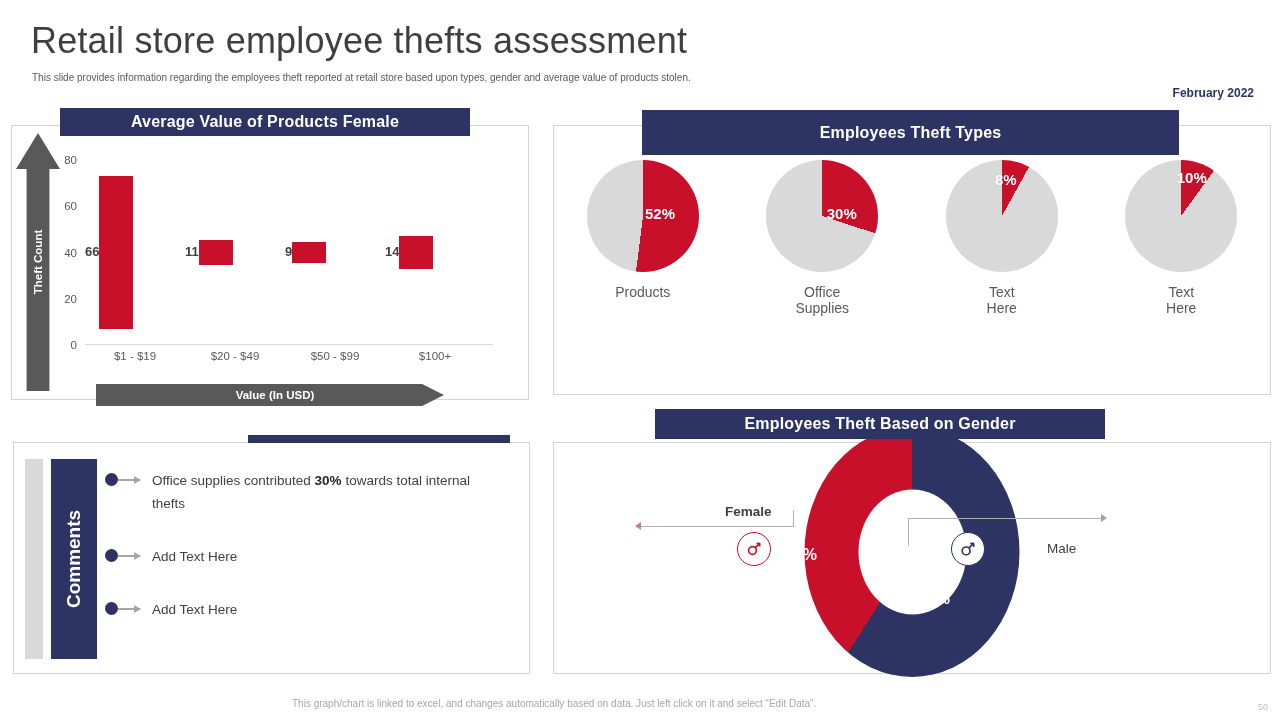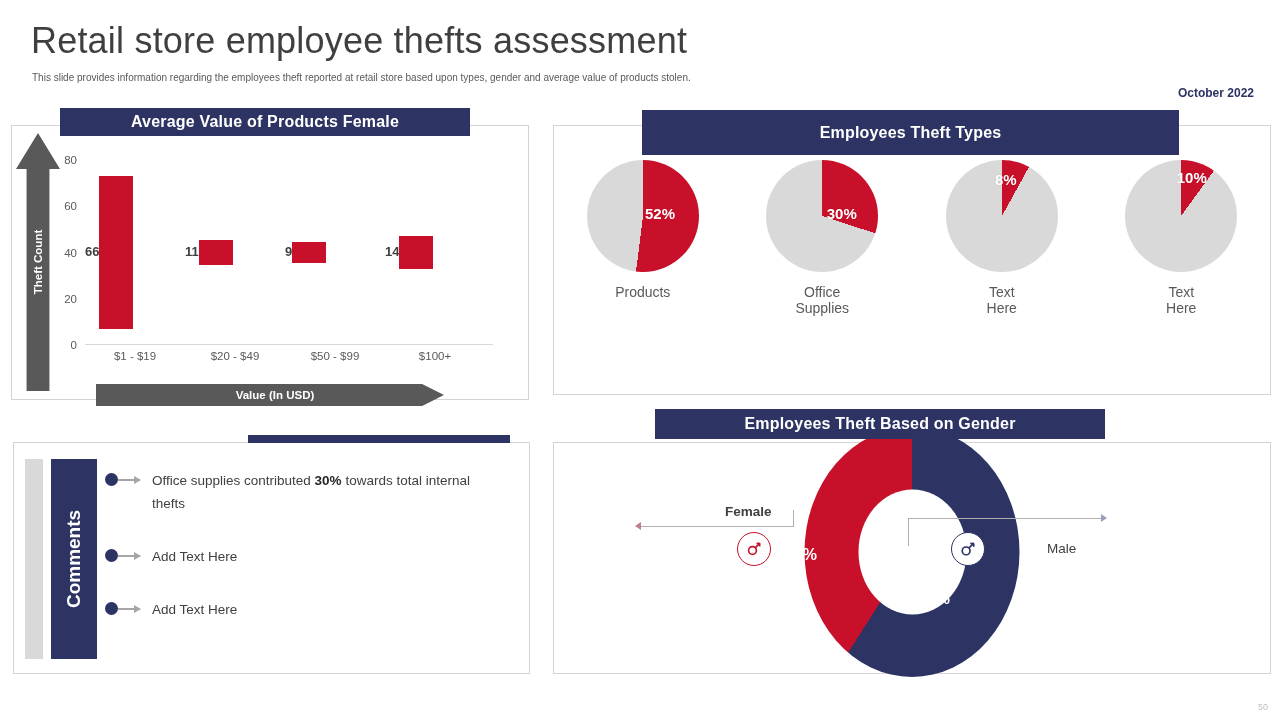--- a/index.html
+++ b/index.html
@@ -146,21 +146,21 @@
   }
   .pageno{position:absolute;right:12px;top:702px;font-size:9px;color:#bfbfbf;}
 </style>
 </head>
 <body>
 
 <div class="slide">
 
   <div class="title">Retail store employee thefts assessment</div>
   <div class="subtitle">This slide provides information regarding the employees theft reported at retail store based upon types, gender and average value of products stolen.</div>
-  <div class="date-tag">October 2022</div>
+  <div class="date-tag">February 2022</div>
 
   <div class="card" id="card-bar"></div>
   <div class="banner" id="banner-bar">Average Value of Products Female</div>
 
   <div class="y-arrow">
     <span>Theft Count</span>
   </div>
 
   <div class="plot">
     <div class="baseline"></div>
@@ -284,14 +284,15 @@
       <svg width="18" height="18" viewBox="0 0 24 24" aria-hidden="true">
         <circle cx="9.5" cy="14.5" r="5.2" fill="none" stroke="#2d3362" stroke-width="2.2"></circle>
         <line x1="13.4" y1="10.6" x2="19.4" y2="4.6" stroke="#2d3362" stroke-width="2.2"></line>
         <line x1="15" y1="4.6" x2="19.8" y2="4.6" stroke="#2d3362" stroke-width="2.2"></line>
         <line x1="19.6" y1="4.4" x2="19.6" y2="9.2" stroke="#2d3362" stroke-width="2.2"></line>
       </svg>
     </div>
     <div class="gender-label plain" style="left:446px;top:99px;">Male</div>
   </div>
 
+  <div class="footnote">This graph/chart is linked to excel, and changes automatically based on data. Just left click on it and select “Edit Data”.</div>
   <div class="pageno">50</div>
 </div>
 
 </body></html>

